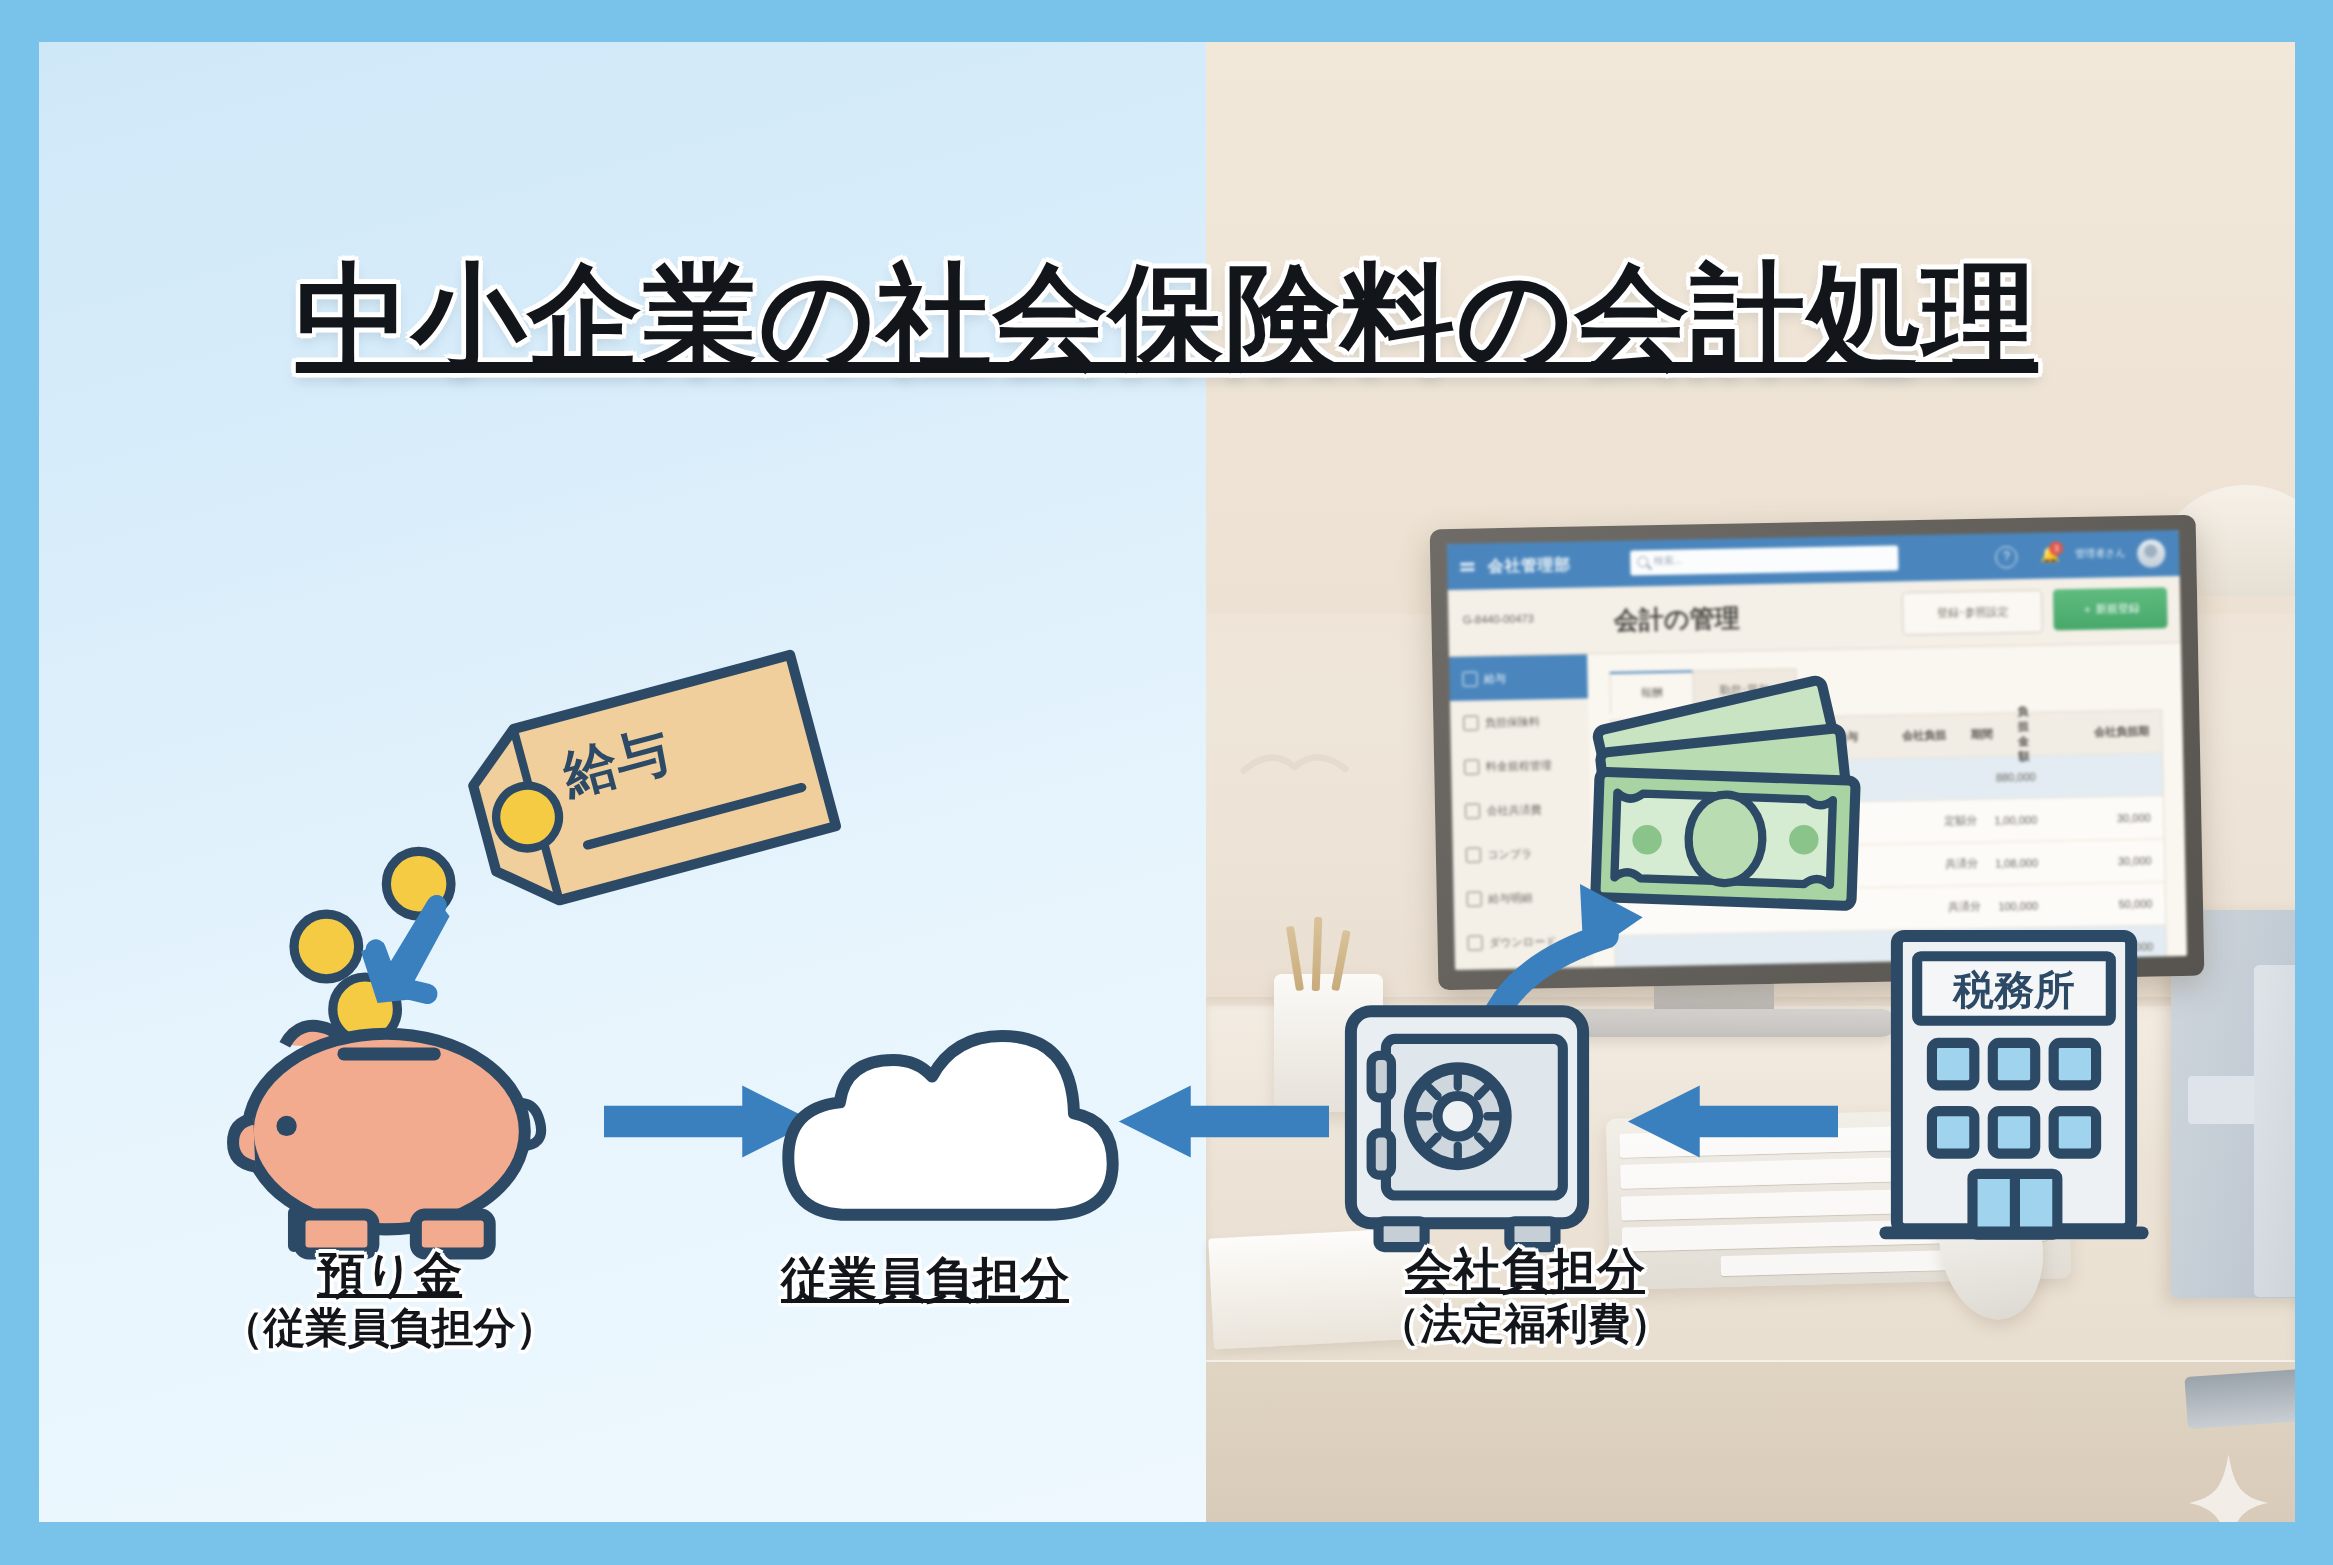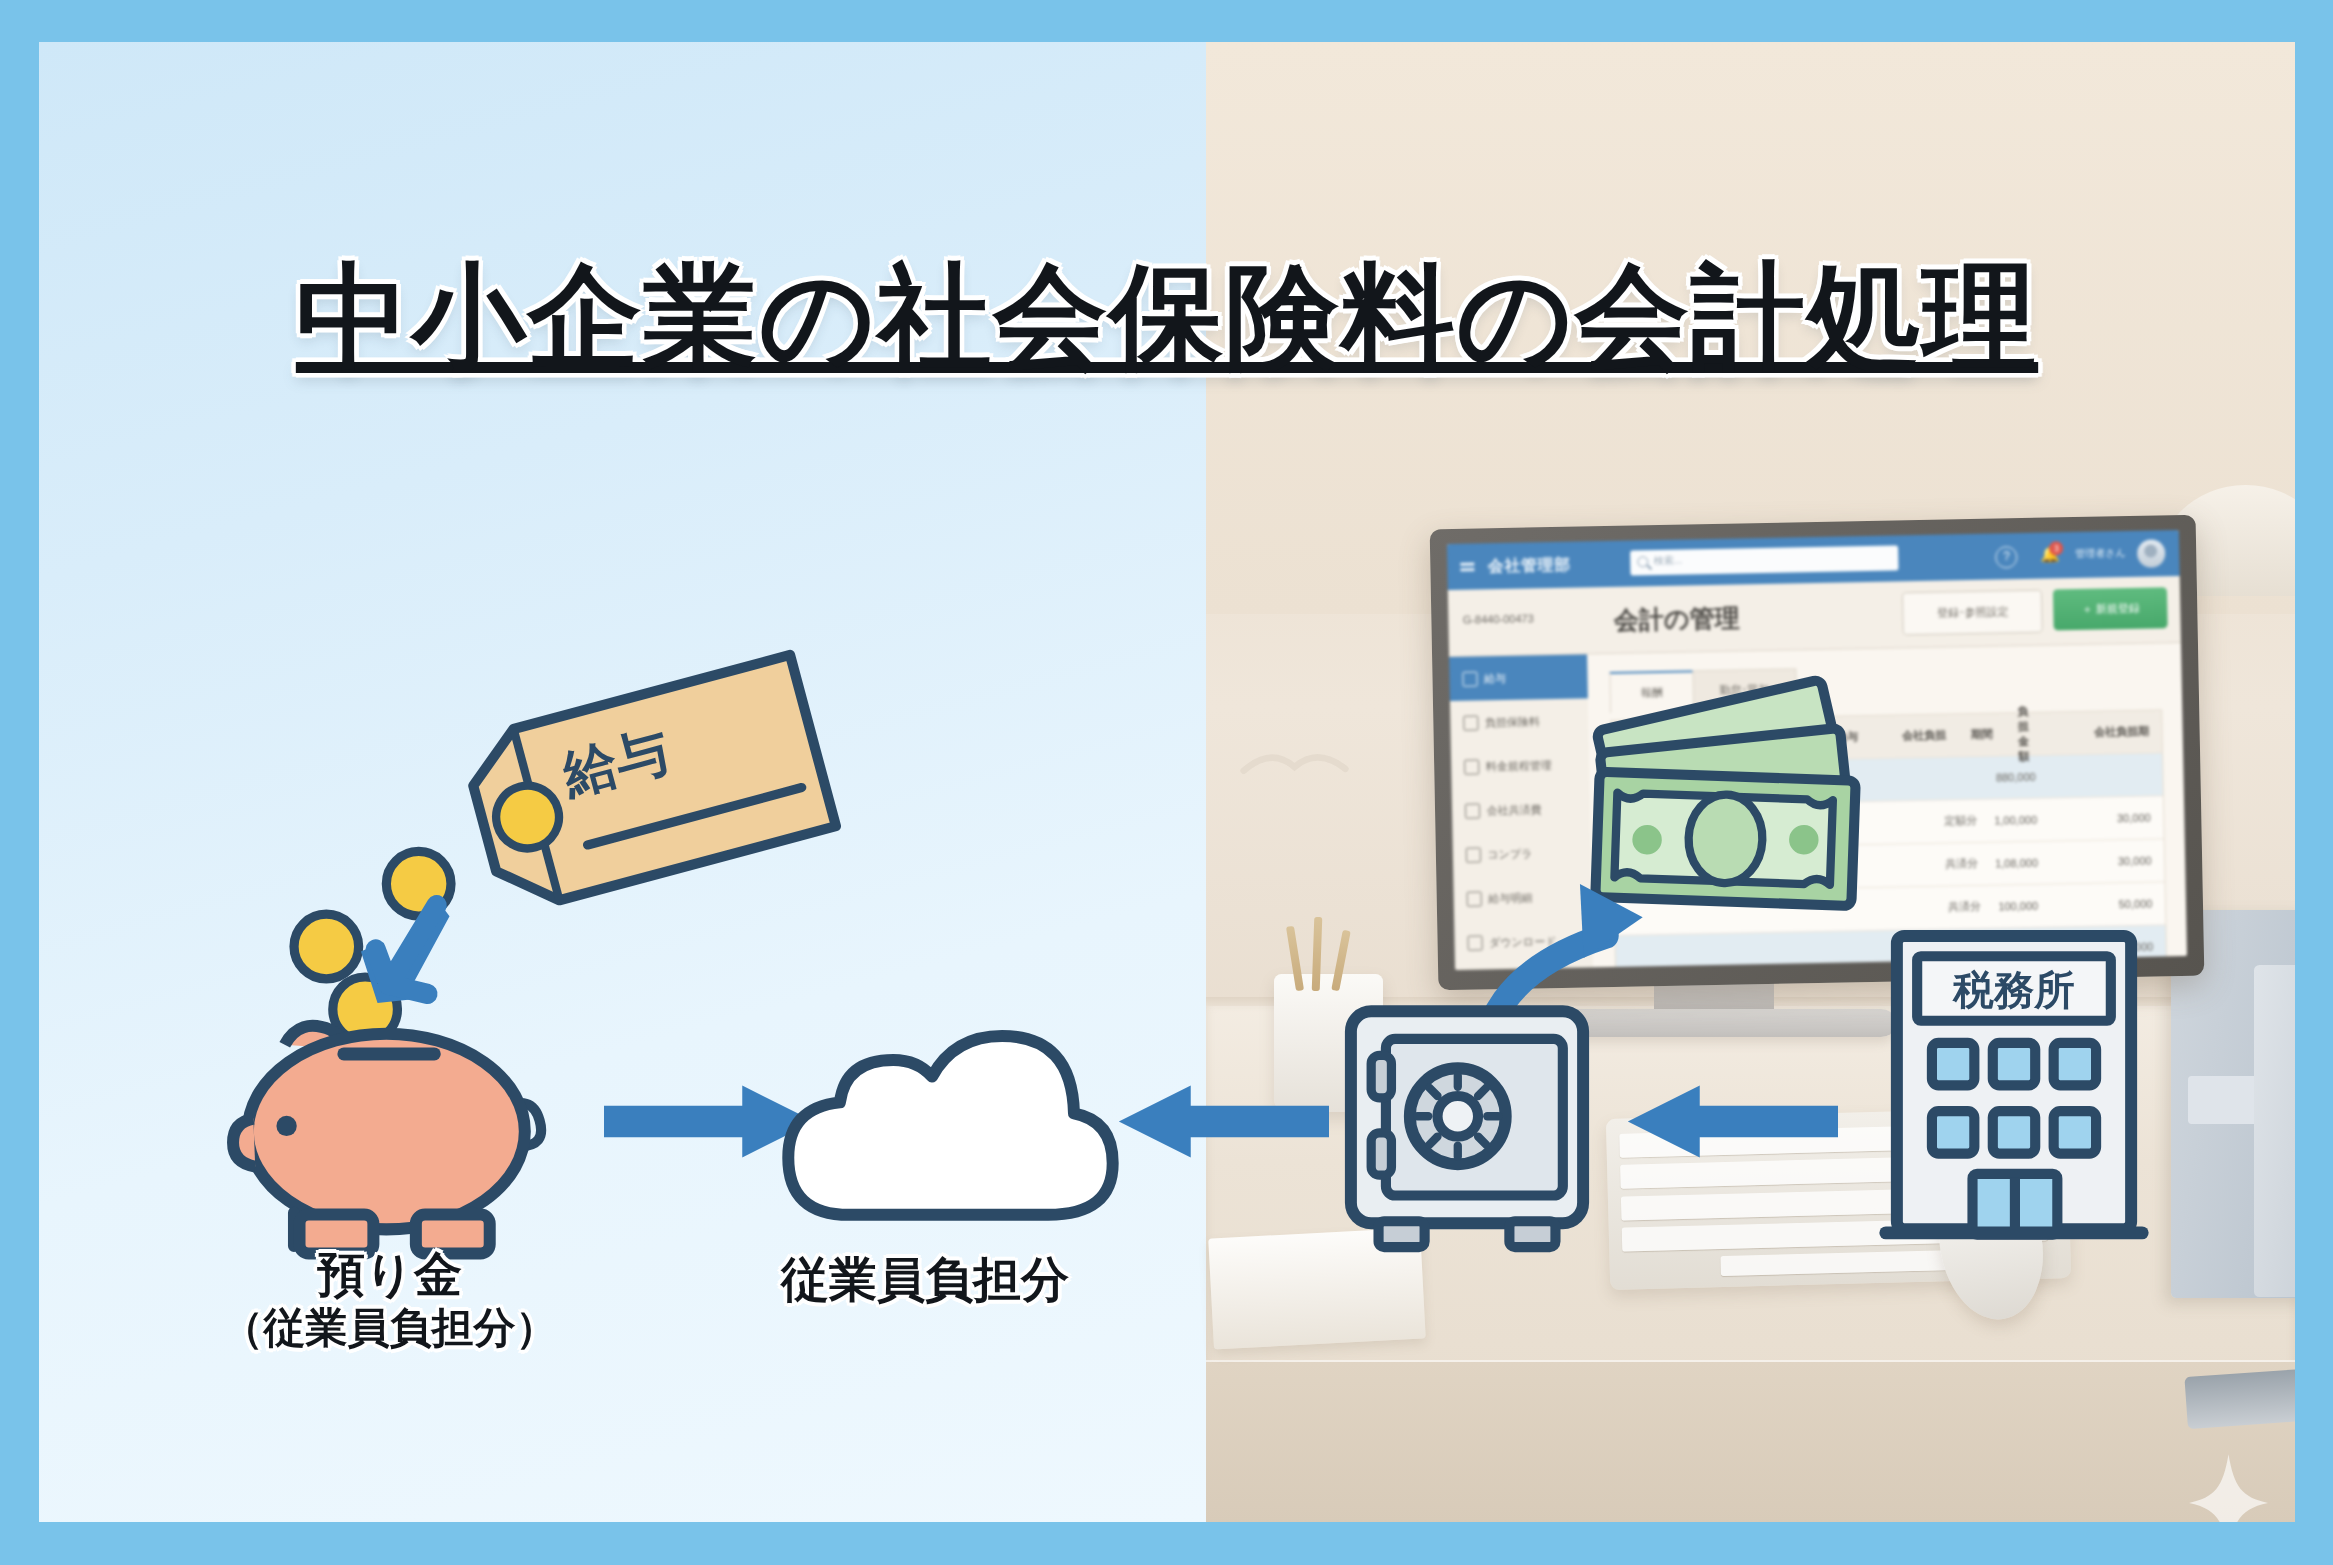--- a/index.html
+++ b/index.html
@@ -188,21 +188,21 @@
 
   
   .item-label{
     position:absolute;text-align:center;color:#12161b;font-weight:bold;
     font-family:"DejaVu Sans","Liberation Sans",sans-serif;
     text-shadow:
       -3.7px 0 0 #fff,3.7px 0 0 #fff,0 -3.7px 0 #fff,0 3.7px 0 #fff,
       -2.8px -2.8px 0 #fff,2.8px -2.8px 0 #fff,-2.8px 2.8px 0 #fff,2.8px 2.8px 0 #fff;
     line-height:1.18;white-space:nowrap;
   }
-  .item-label .l1{display:block;font-size:48px;}
+  .item-label .l1{display:block;font-size:48px;text-decoration:underline;}
   .item-label .l2{display:block;font-size:42px;}
 
   #lbl-piggy{left:55px;top:1204px;width:591px;}
   #lbl-cloud{left:646px;top:1209px;width:480px;font-size:48px;}
   #lbl-company{left:1209px;top:1200px;width:554px;}
 
   
   .sticker{position:absolute;}
   svg{display:block;overflow:visible;}
 </style>
@@ -486,16 +486,20 @@
 
     <div class="item-label" id="lbl-piggy">
       <span class="l1">預り金</span>
       <span class="l2">（従業員負担分）</span>
     </div>
 
     <div class="item-label" id="lbl-cloud">
       <span class="l1">従業員負担分</span>
     </div>
 
+    <div class="item-label" id="lbl-company">
+      <span class="l1">会社負担分</span>
+      <span class="l2">（法定福利費）</span>
+    </div>
 
   </div>
 </div>
 
 
 </body></html>

